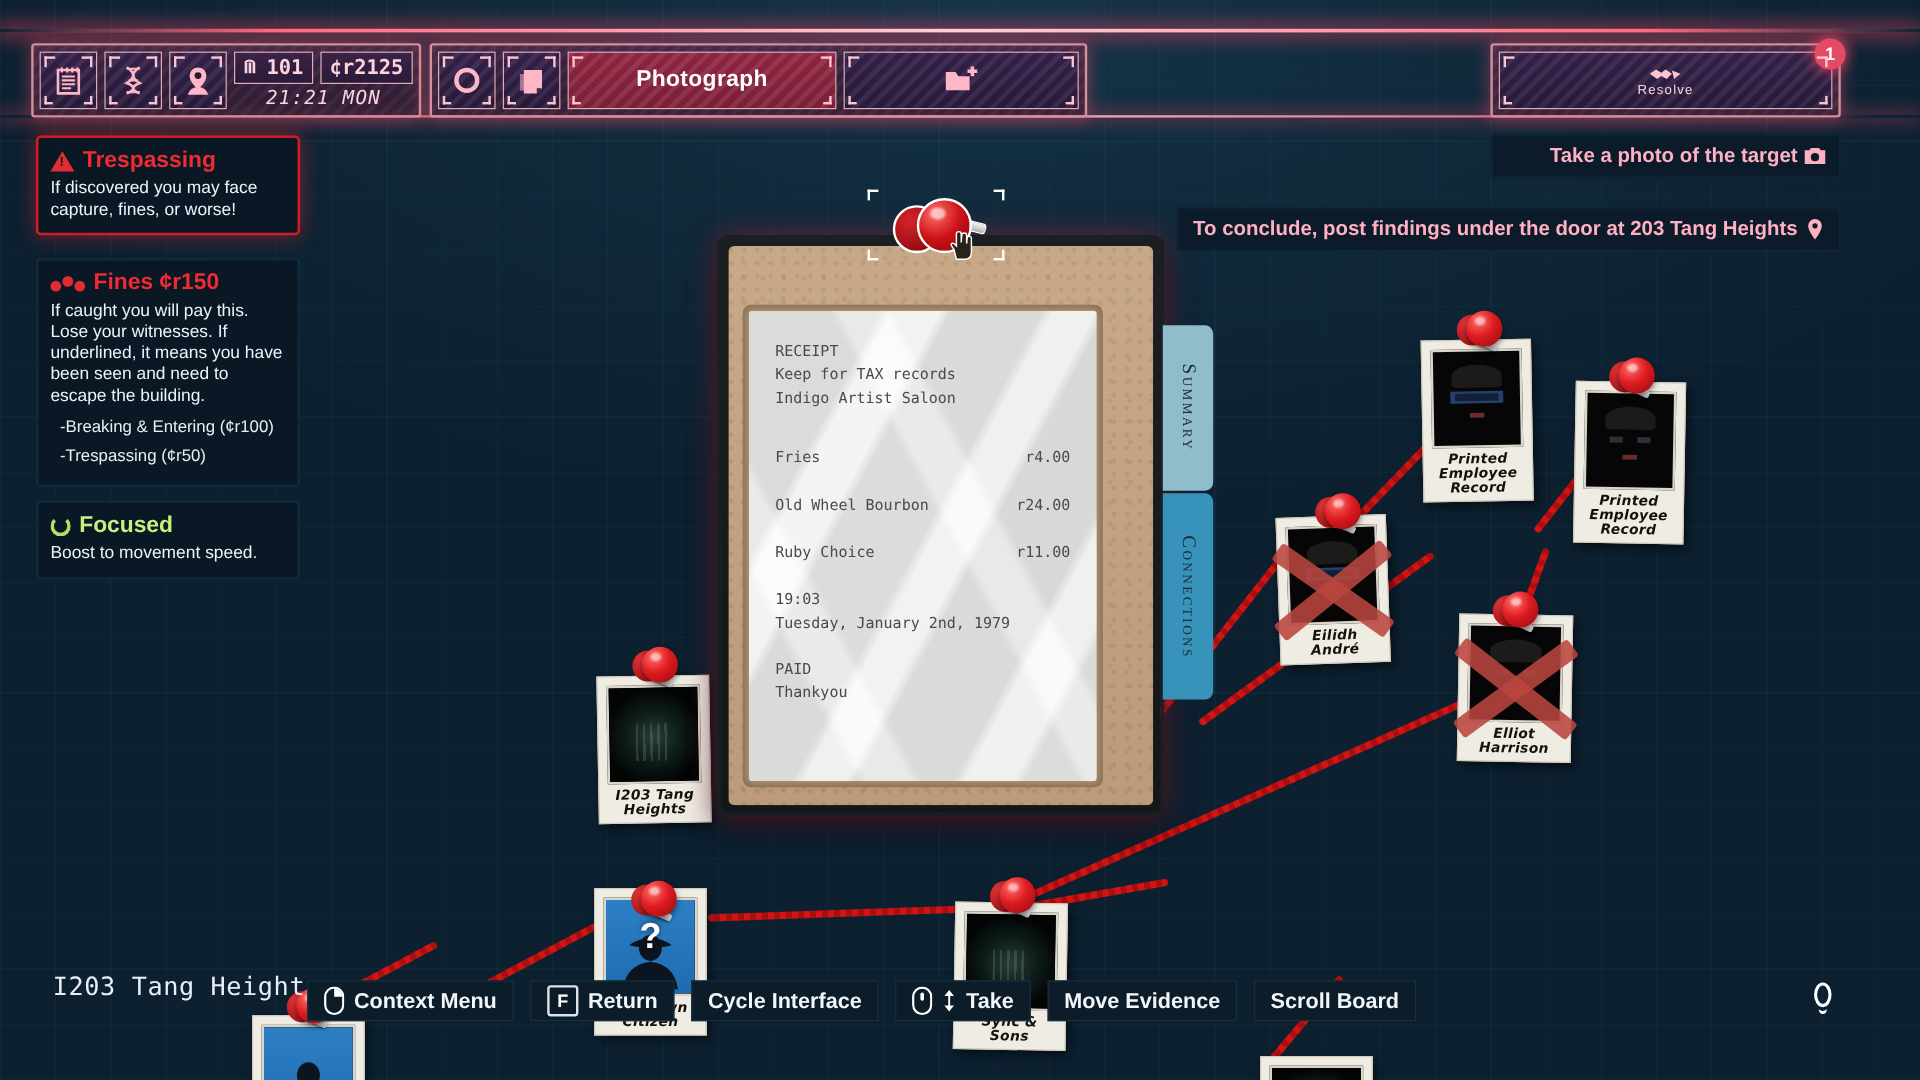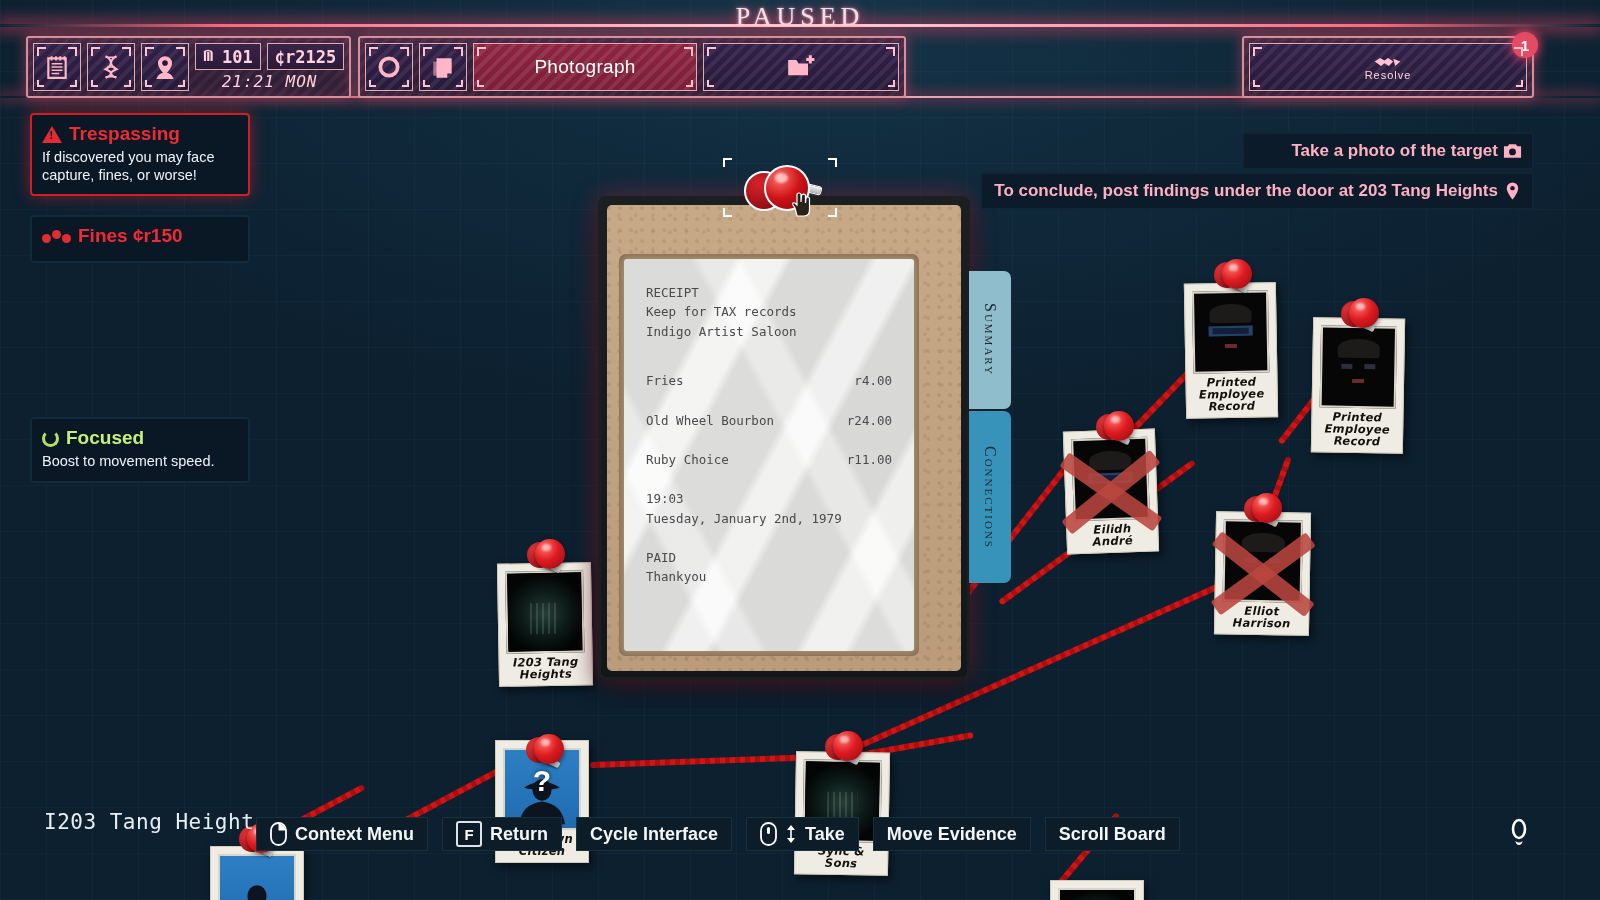--- a/index.html
+++ b/index.html
@@ -88,21 +88,21 @@
     font-size: 17px; font-weight: bold;
   }
   .statstack { display: flex; flex-direction: column; align-items: center; gap: 2px; }
   .statrow { display: flex; gap: 6px; }
   .clock {
     font-family: "DejaVu Sans Mono", monospace;
     font-size: 16px; color: #ffd3de; letter-spacing: 1px; font-style: italic;
   }
   .tbtn.wide {
     min-width: 224px; padding: 0 12px;
-    font-size: 19px; font-weight: normal; color: #fff;
+    font-size: 19px; font-weight: bold; color: #fff;
     letter-spacing: .3px;
   }
   .tbtn.active {
     background:
       repeating-linear-gradient(135deg, rgba(255,255,255,.09) 0 4px, rgba(0,0,0,0) 4px 9px),
       linear-gradient(180deg, #8e2440 0%, #7c1e37 100%);
   }
   #tg-right .tbtn { width: 100%; flex-direction: column; gap: 0; }
   .resolve-label { font-size: 11px; color: #ffd2de; letter-spacing: 1px; }
   .badge {
@@ -158,21 +158,21 @@
     position: absolute; right: 66px;
     min-width: 292px;
     background: #0b1b29;
     border: 2px solid #0e2636;
     border-radius: 3px;
     padding: 7px 34px 7px 12px;
     color: #ffb0c2;
     font-size: 17px; font-weight: bold;
     text-align: right; line-height: 1.18;
   }
-  #obj1 { top: 132px; }
+  #obj1 { top: 111px; }
   #obj2 { top: 172px; }
   .obj .oicon {
     position: absolute; right: 10px; top: 50%; transform: translateY(-50%);
     width: 19px; height: 19px; fill: #ffb0c2;
   }
 
   
   .polaroid {
     position: absolute;
     background: #efece4;
@@ -580,21 +580,20 @@
     <div style="position:absolute;left:22px;top:0px;width:46px;height:46px;border-radius:50%;background:radial-gradient(circle at 32% 26%,#ff6f68 0%,#cf1318 48%,#80080d 100%);border:2px solid #fff;"></div>
     <div style="position:absolute;left:33px;top:8px;width:13px;height:10px;border-radius:50%;background:rgba(255,255,255,.6);filter:blur(1px);"></div>
   </div>
 
   <svg class="cursor" style="left:790px;top:192px;" viewBox="0 0 22 26">
     <path d="M7 24 L5 16 L3 13 Q2 10 5 11 L7 13 L7 3 Q7 1 9 1 Q11 1 11 3 L11 10 L11.5 4 Q11.5 2.2 13.5 2.2 Q15.5 2.2 15.5 4 L15.5 11 L16 6.5 Q16 5 17.8 5 Q19.5 5 19.5 6.5 L19.5 18 Q19.5 24 14 24 Z" fill="#2a2118" stroke="#fff" stroke-width="1.2"></path>
   </svg>
 
   <div class="topglow"></div>
   <div class="topglow2"></div>
-  <div class="paused">PAUSED</div>
 
   <div class="tgroup" id="tg-left">
     <div class="tbtn brackets">
         <span class="bl"></span>
         <span class="br"></span>
       <svg viewBox="0 0 24 24">
         <path d="M4 4h16v18H4z" fill="none" stroke="#ffb6c6" stroke-width="2"></path>
         <path d="M7 9h10M7 12h10M7 15h10M7 18h7" stroke="#ffb6c6" stroke-width="1.6"></path>
         <path d="M7 2v4M11 2v4M15 2v4M19 2v4" stroke="#ffb6c6" stroke-width="1.8"></path>
       </svg>
@@ -689,20 +688,25 @@
 
   <div class="panel fines" id="panel-fines">
     <h3>
       <span class="coins">
           <i></i>
           <i style="margin-bottom:4px"></i>
           <i></i>
         </span>
       <span>Fines ¢r150</span>
     </h3>
+    <p>If caught you will pay this. Lose your witnesses. If underlined, it means you have been seen and need to escape the building.</p>
+    <ul>
+      <li>-Breaking &amp; Entering (¢r100)</li>
+      <li>-Trespassing (¢r50)</li>
+    </ul>
   </div>
 
   <div class="panel focused" id="panel-focused">
     <h3>
       <span class="spin"></span>
       <span>Focused</span>
     </h3>
     <p>Boost to movement speed.</p>
   </div>
 

